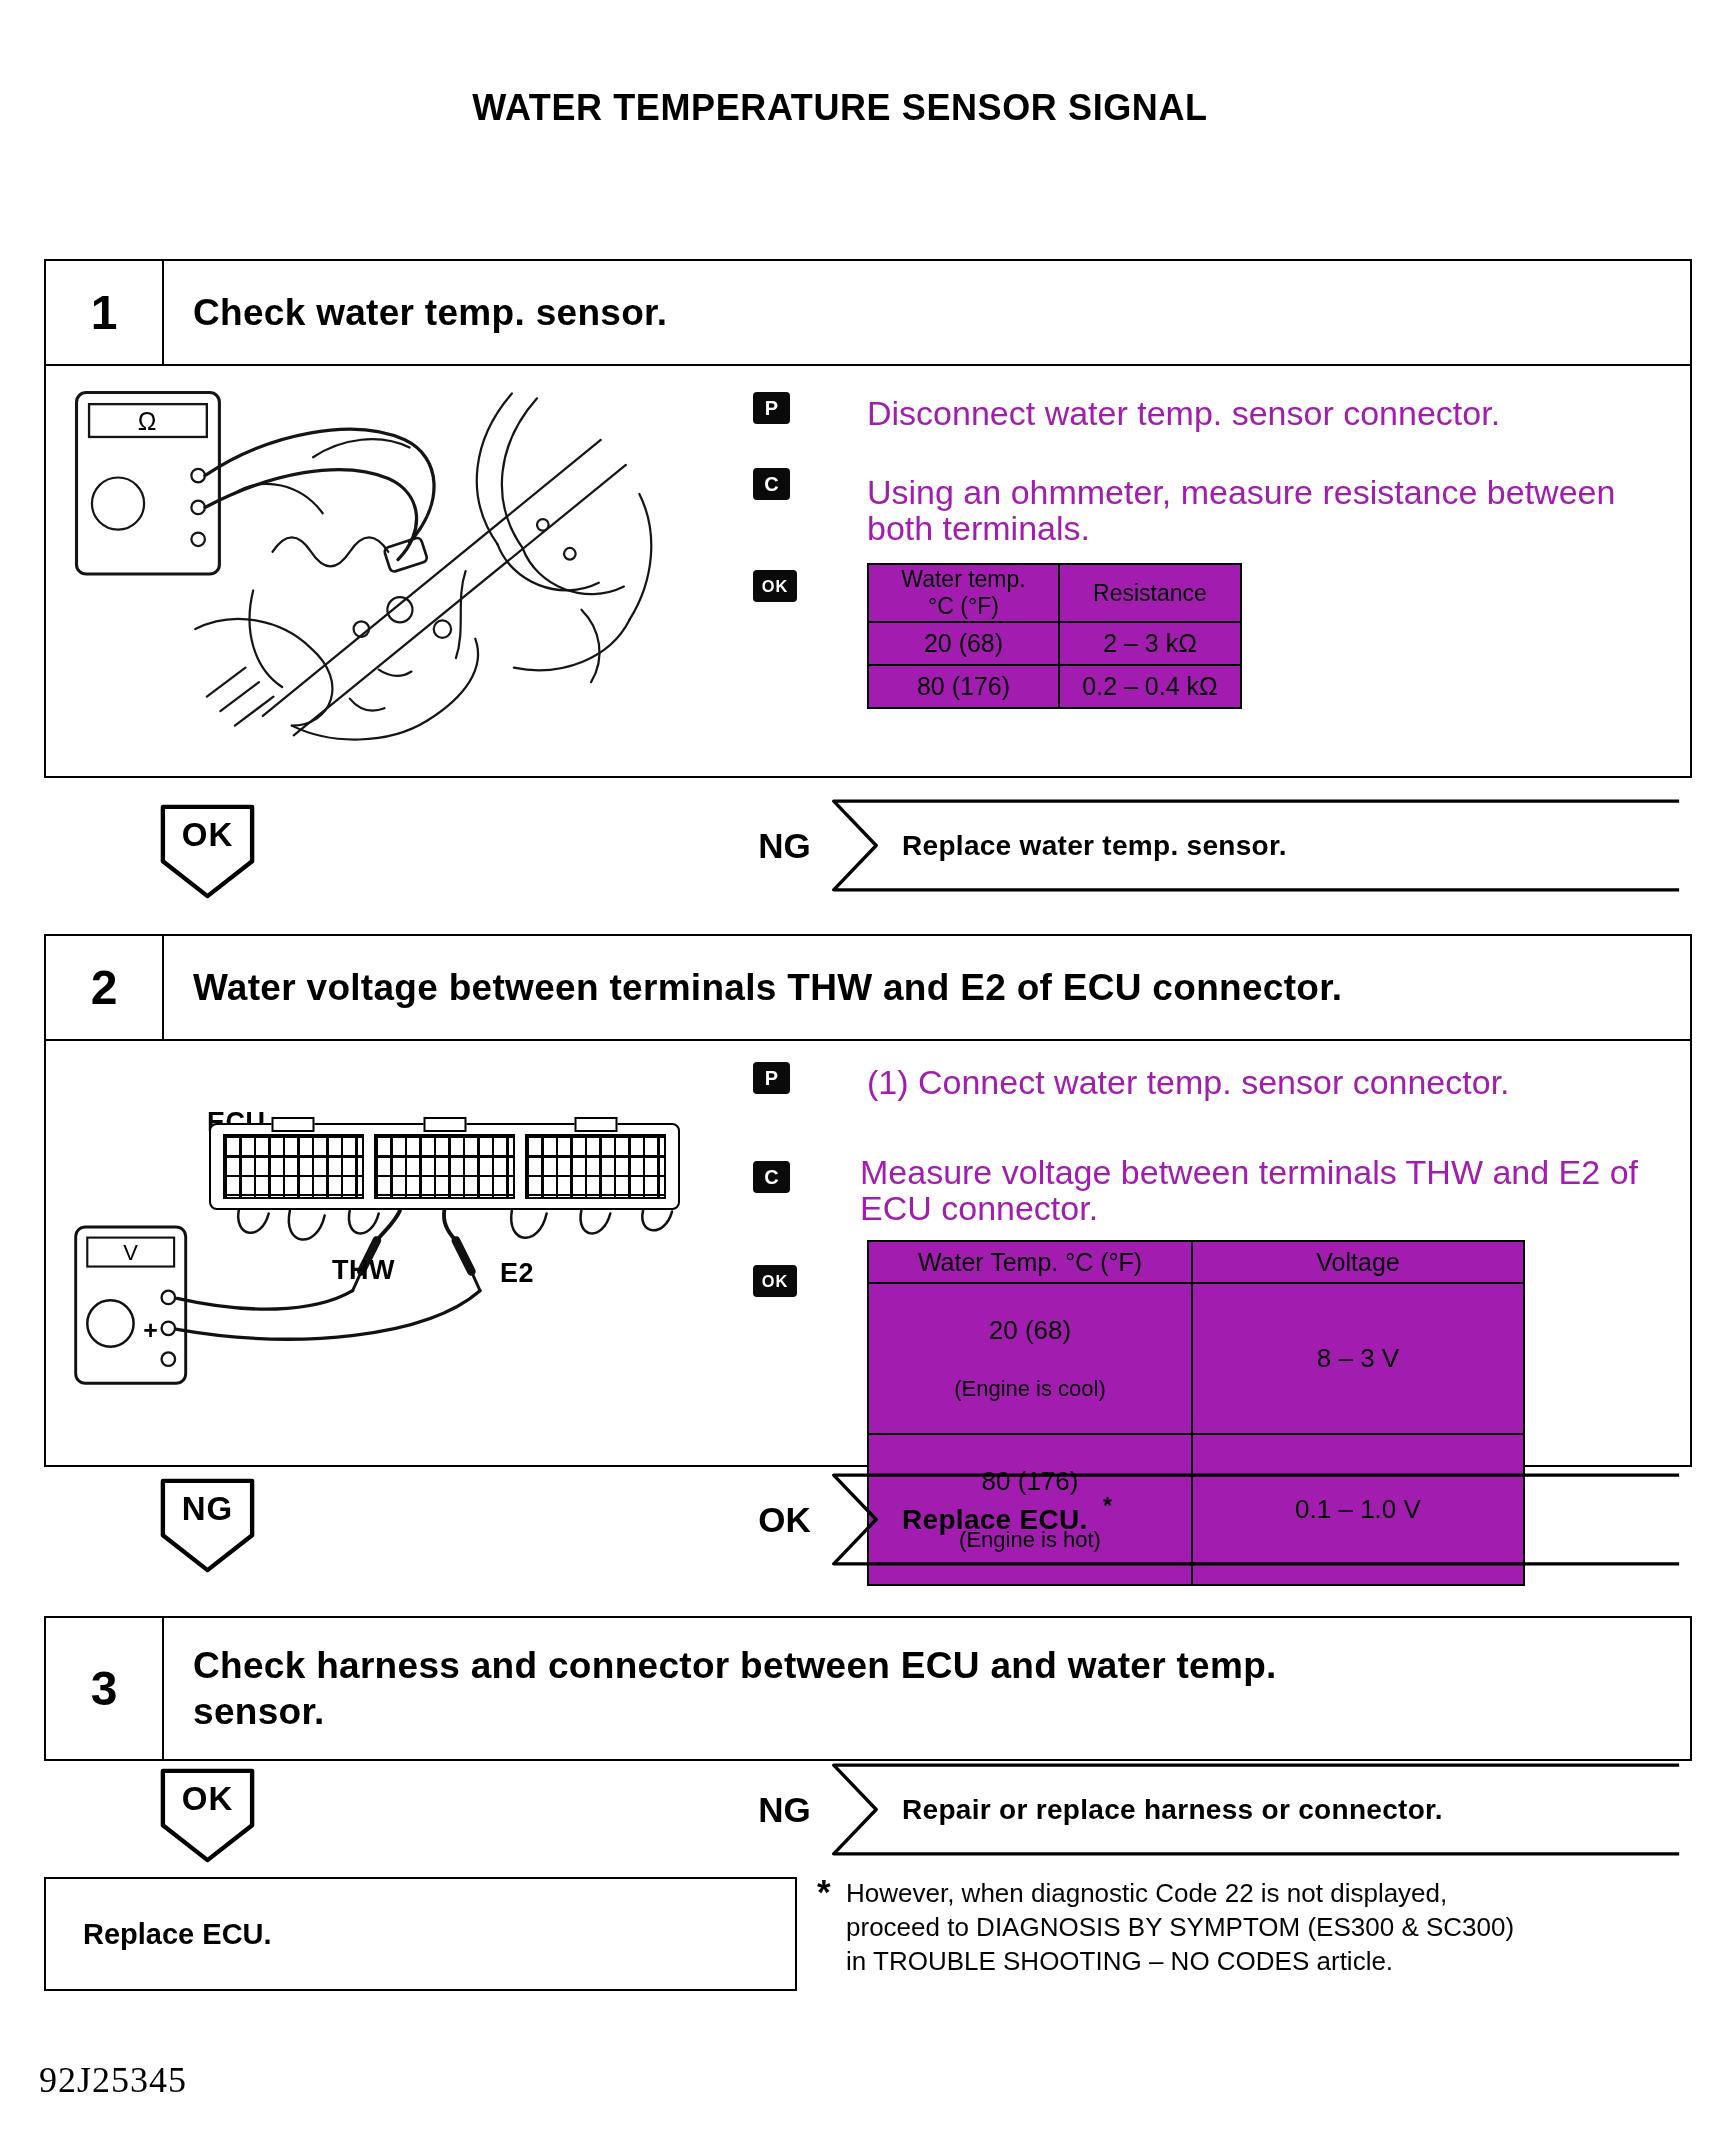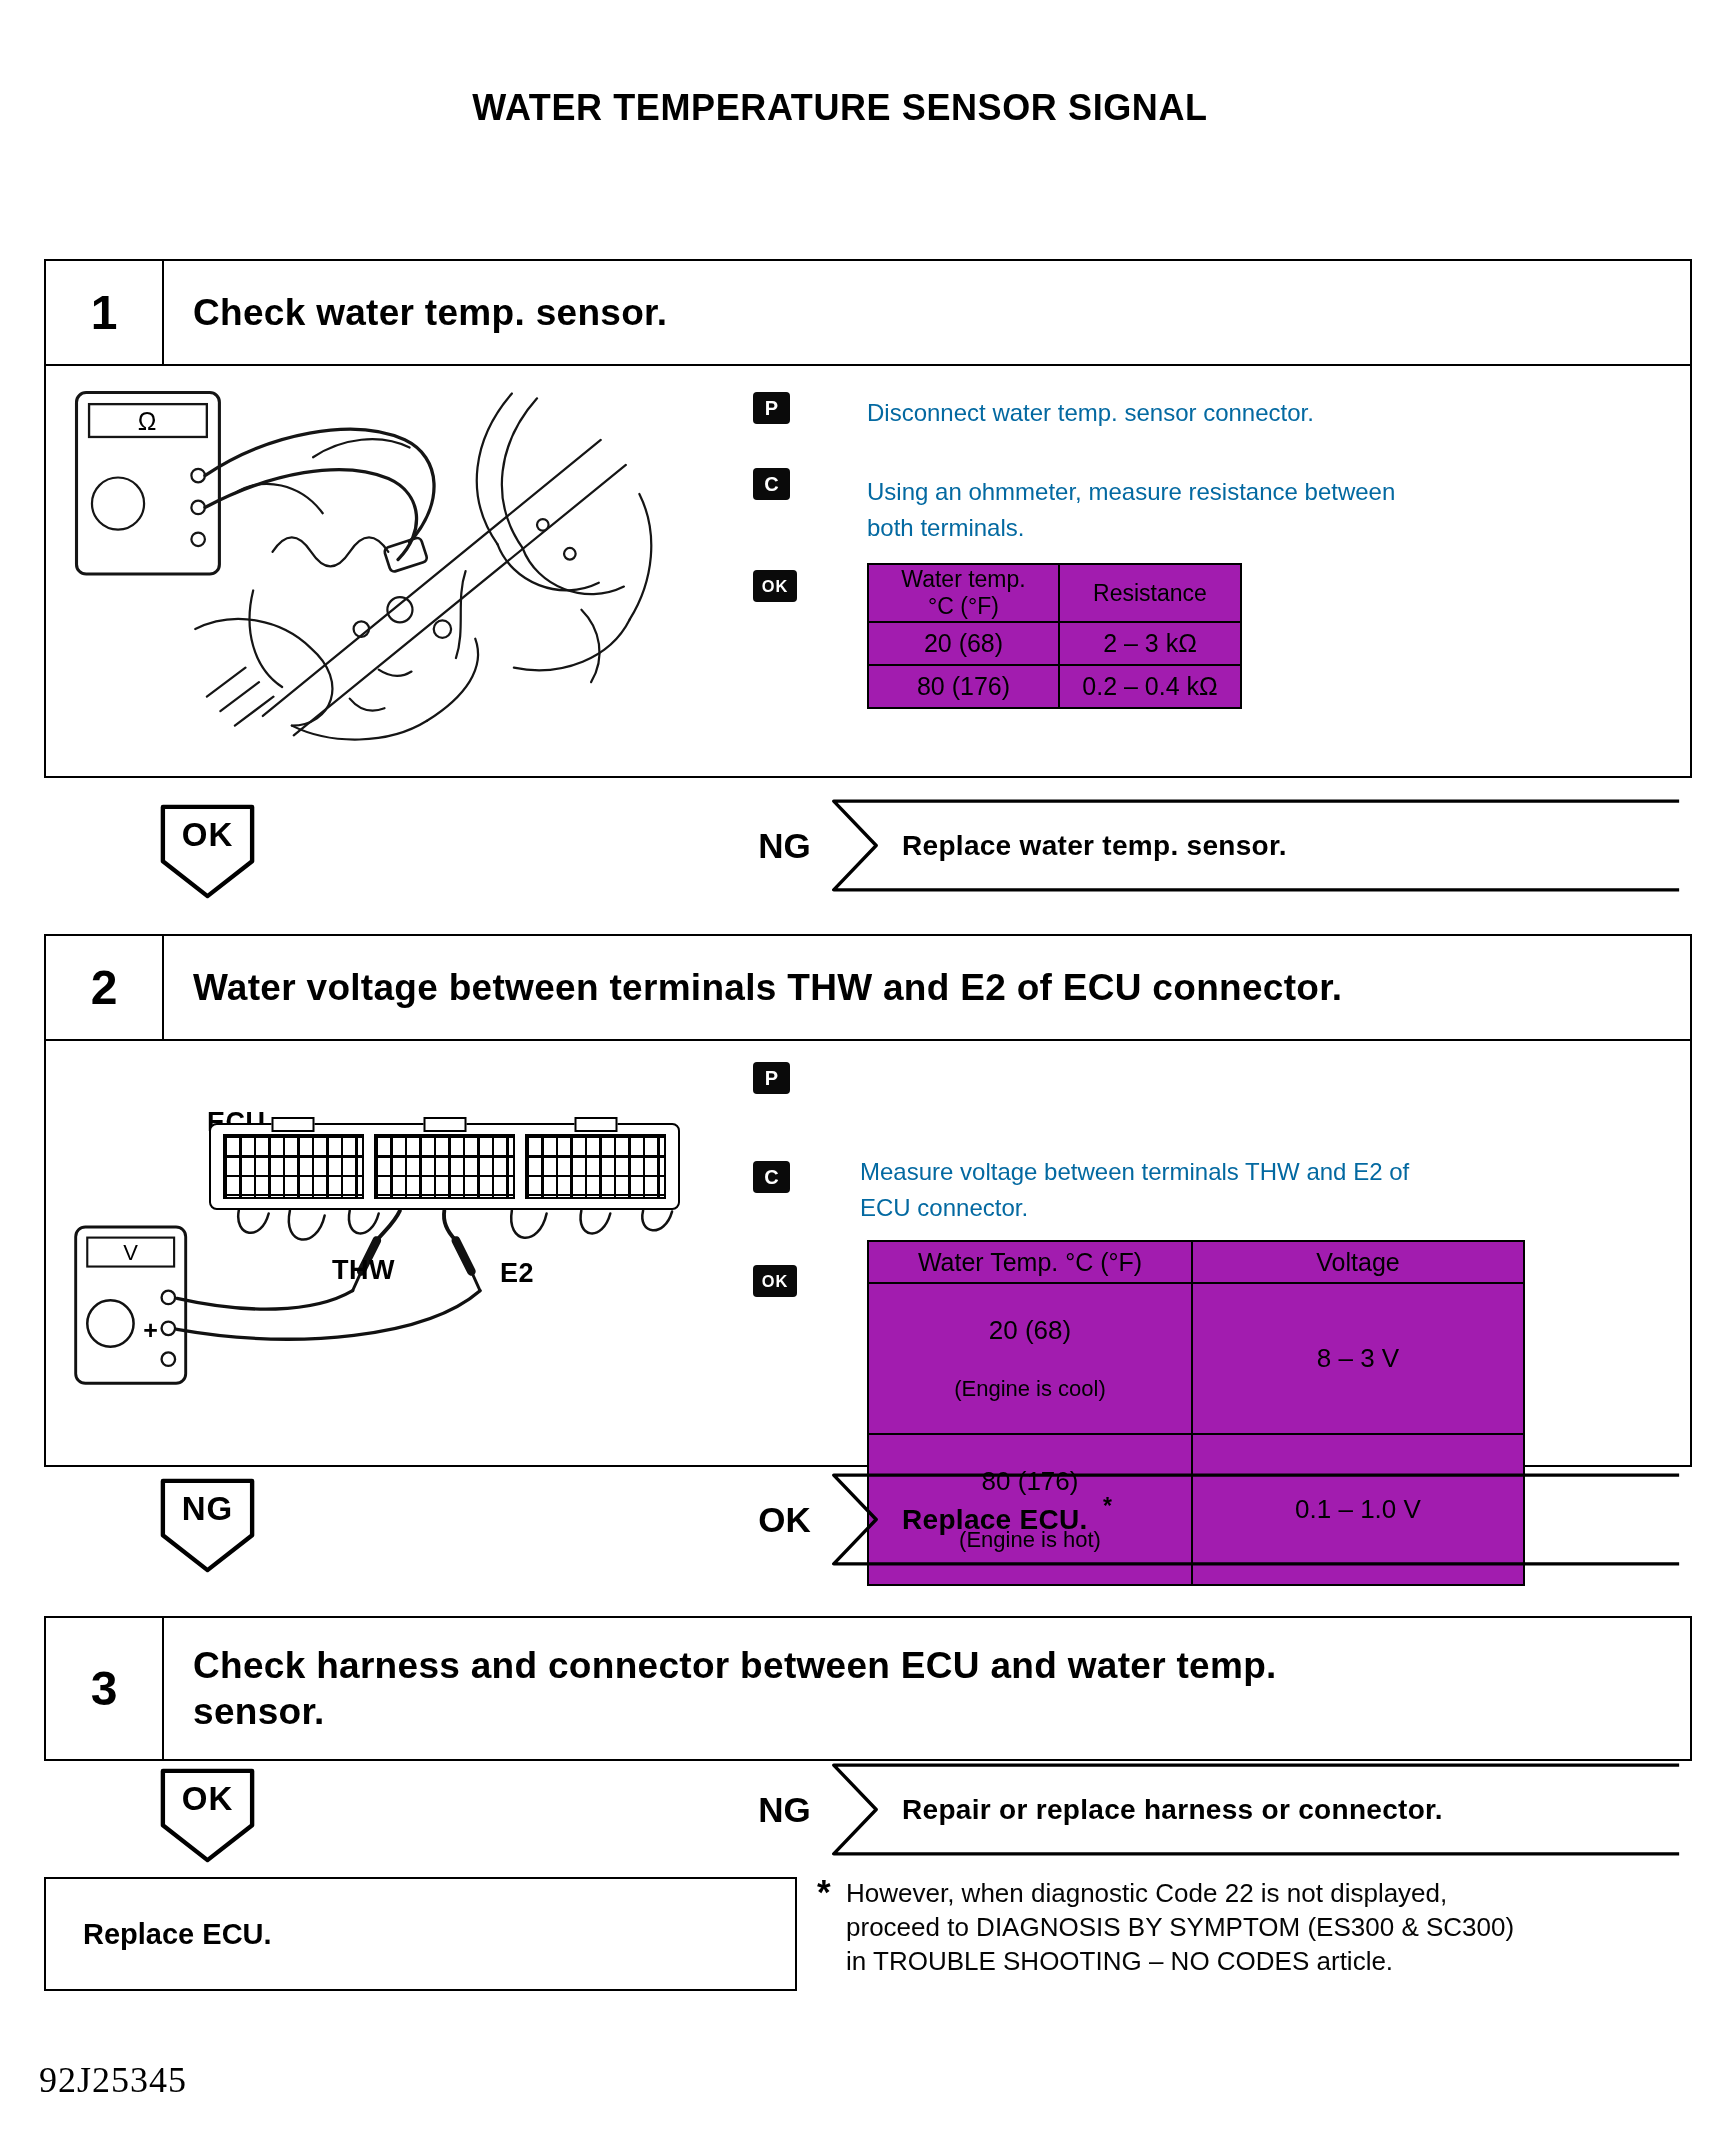--- a/index.html
+++ b/index.html
@@ -19,21 +19,21 @@
   .step-num{width:118px;border-right:2.9px solid #000;display:flex;align-items:center;
     justify-content:center;font-size:48px;font-weight:bold}
   .step-title{flex:1;display:flex;align-items:center;padding-left:29px;font-size:37px;
     font-weight:bold;letter-spacing:0.3px;line-height:1.22;white-space:pre-line}
 
   .badge{position:absolute;width:37px;height:32px;background:#0a0a0a;color:#fff;
     font-weight:bold;font-size:20px;display:flex;align-items:center;justify-content:center;
     border-radius:3.9px}
   .badge.ok{width:44px;font-size:16.4px;letter-spacing:1px}
 
-  .instr{position:absolute;font-size:24px;line-height:36px;color:#0369a1;white-space:pre-line}
+  .instr{position:absolute;font-size:34px;line-height:36px;color:#a21caf;white-space:pre-line}
 
   .spec-table{position:absolute;border-collapse:collapse;background:#a21caf;table-layout:fixed}
   .spec-table th,.spec-table td{border:2.9px solid #000;text-align:center;vertical-align:middle;
     font-weight:normal;white-space:pre-line}
   .t1 th{height:58px;font-size:23px;line-height:27px}
   .t1 td{height:43px;font-size:25px}
   .t2 th{height:42px;font-size:25px}
   .t2 td{height:91px;font-size:26px}
   .cond-line{display:block;font-size:22px;line-height:26px}
   .temp-line{display:block;font-size:26px;line-height:30px}
@@ -210,20 +210,21 @@
       <div class="pin-grid"></div>
       <div class="pin-grid"></div>
     </div>
 
     <span class="small-label" style="left:286px;top:319px">THW</span>
     <span class="small-label" style="left:454px;top:322px">E2</span>
     <span class="illus-label" style="left:41px;top:304px;width:87px;font-size:22px">V</span>
     <span class="illus-label" style="left:93px;top:380px;width:23px;font-weight:bold">+</span>
 
     <div class="badge" style="left:707px;top:126px">P</div>
+    <p class="instr" style="left:821px;top:128px;width:830px">(1) Connect water temp. sensor connector.</p>
 
     <div class="badge" style="left:707px;top:225px">C</div>
     <p class="instr" style="left:814px;top:218px;width:840px">Measure voltage between terminals THW and E2 of
 ECU connector.</p>
 
     <div class="badge ok" style="left:707px;top:329px">OK</div>
     <table class="spec-table t2" style="left:821px;top:304px">
       <thead>
         <tr>
           <th style="width:324px">Water Temp. °C (°F)</th>

